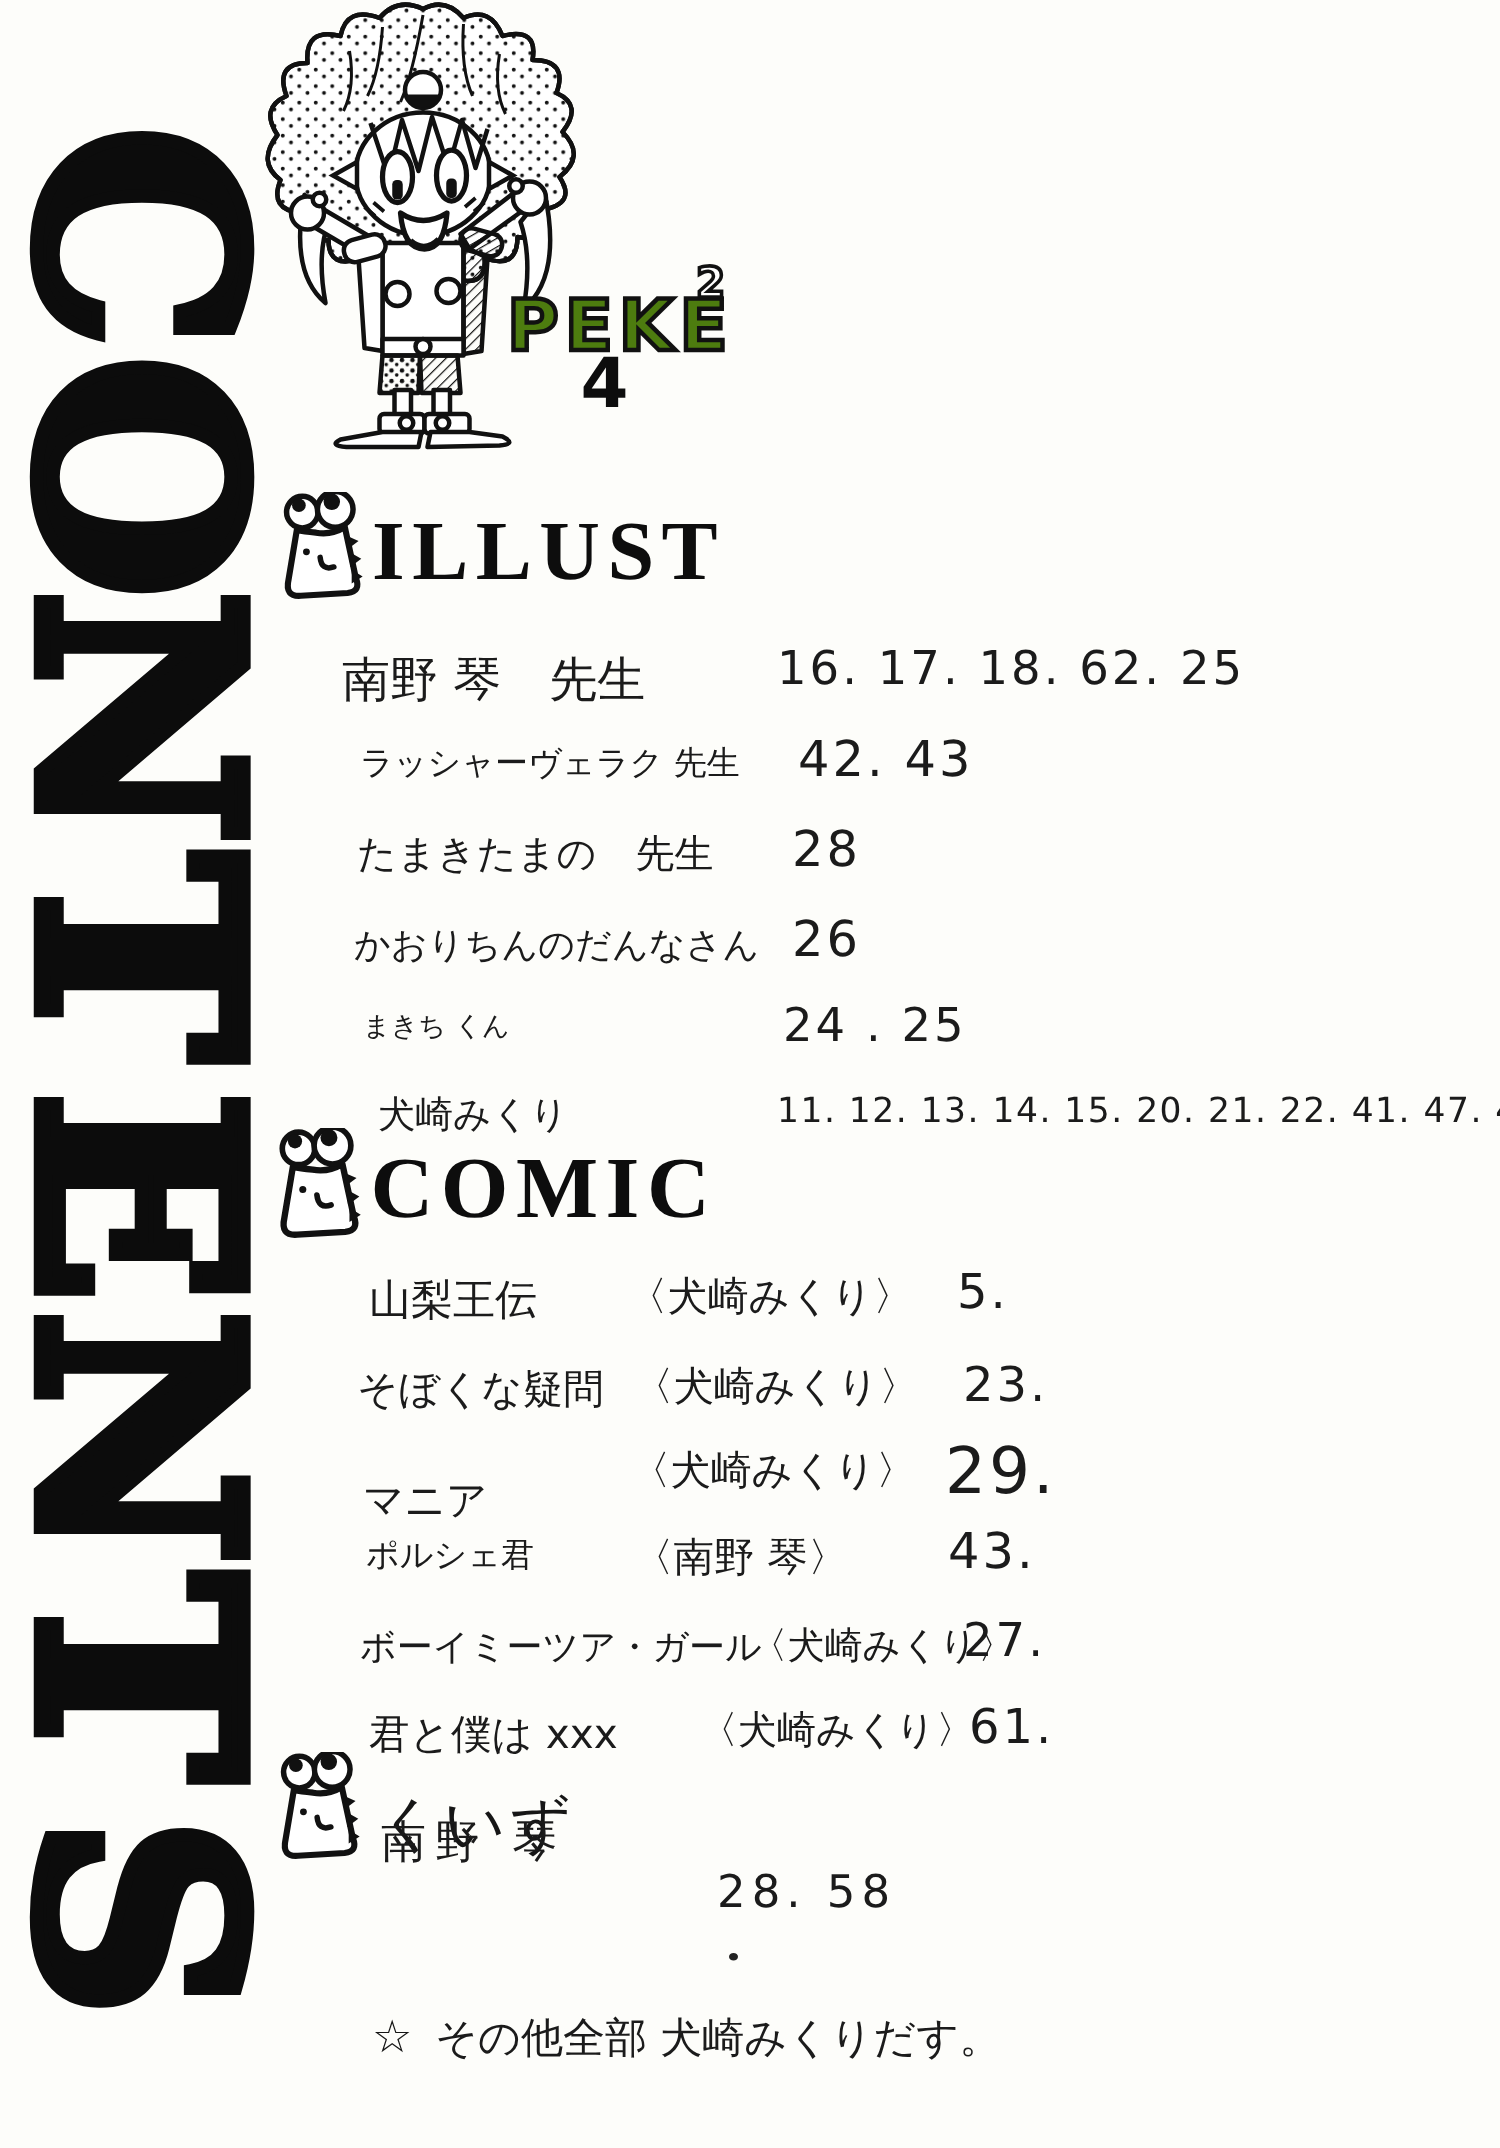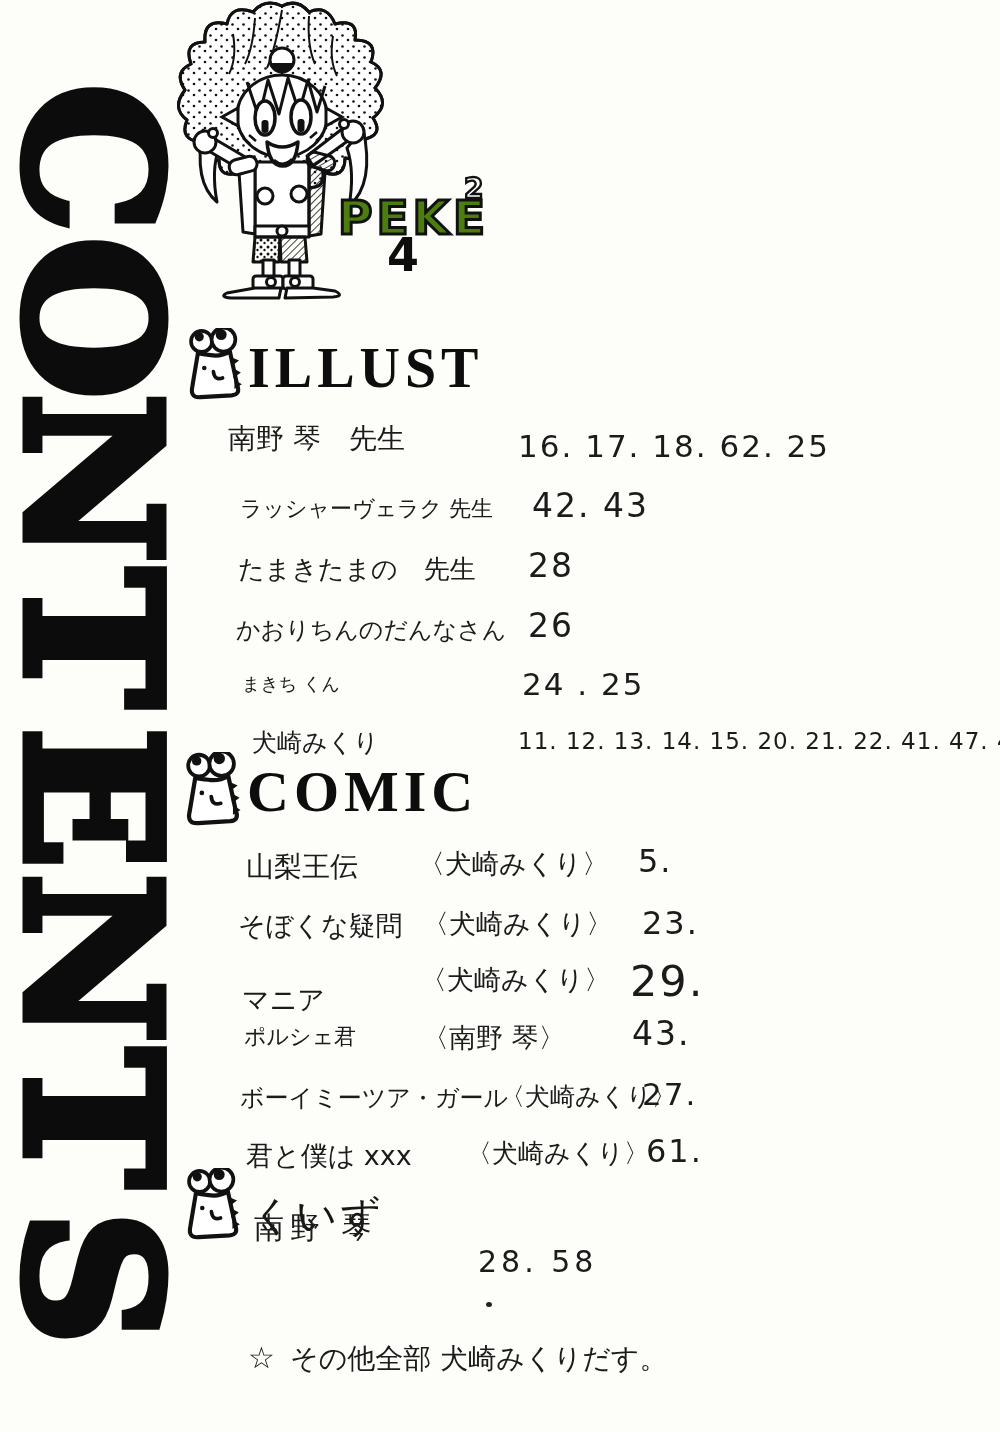--- a/index.html
+++ b/index.html
@@ -152,21 +152,21 @@
 <div class="abs peke" style="left:338px;top:190px">PEKE</div>
 <div class="abs peke-sup" style="left:464px;top:172px">2</div>
 <div class="abs vol4" style="left:387px;top:228px">4</div>
 
 <svg class="abs" style="left:186px;top:328px" width="64" height="78">
     <use href="#mascot"></use>
   </svg>
 <div class="abs heading" style="left:248px;top:336px;font-size:56px">ILLUST</div>
 
 <div class="abs">
-  <span class="abs hw" style="left:228px;top:420px;font-size:28px">南野 琴　先生</span>
+  <span class="abs hw" style="left:228px;top:432px;font-size:32px">南野 琴　先生</span>
   <span class="abs pg" style="left:518px;top:428px;font-size:31px">16. 17. 18. 62. 25</span>
 </div>
 <div class="abs">
   <span class="abs hw" style="left:240px;top:494px;font-size:22px">ラッシャーヴェラク 先生</span>
   <span class="abs pg" style="left:532px;top:486px;font-size:33px">42. 43</span>
 </div>
 <div class="abs">
   <span class="abs hw" style="left:238px;top:552px;font-size:26px">たまきたまの　先生</span>
   <span class="abs pg" style="left:528px;top:546px;font-size:33px">28</span>
 </div>

